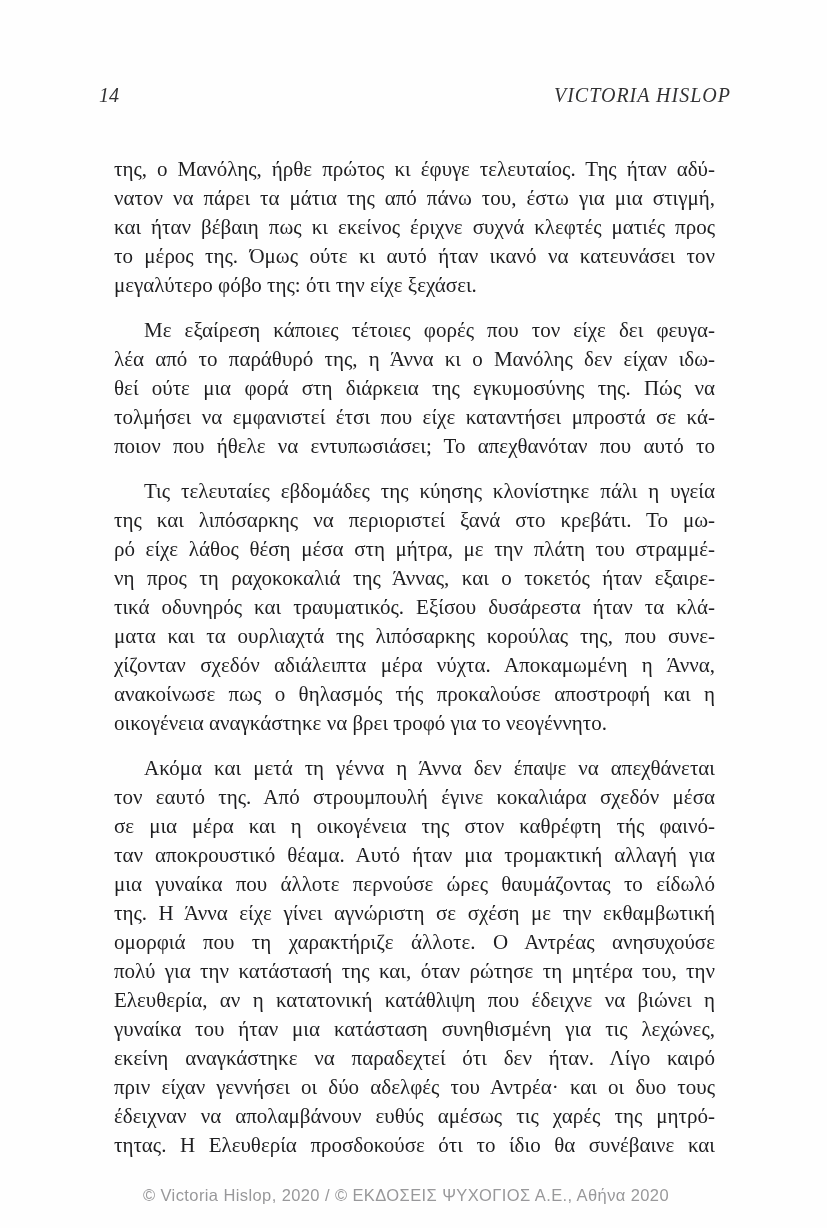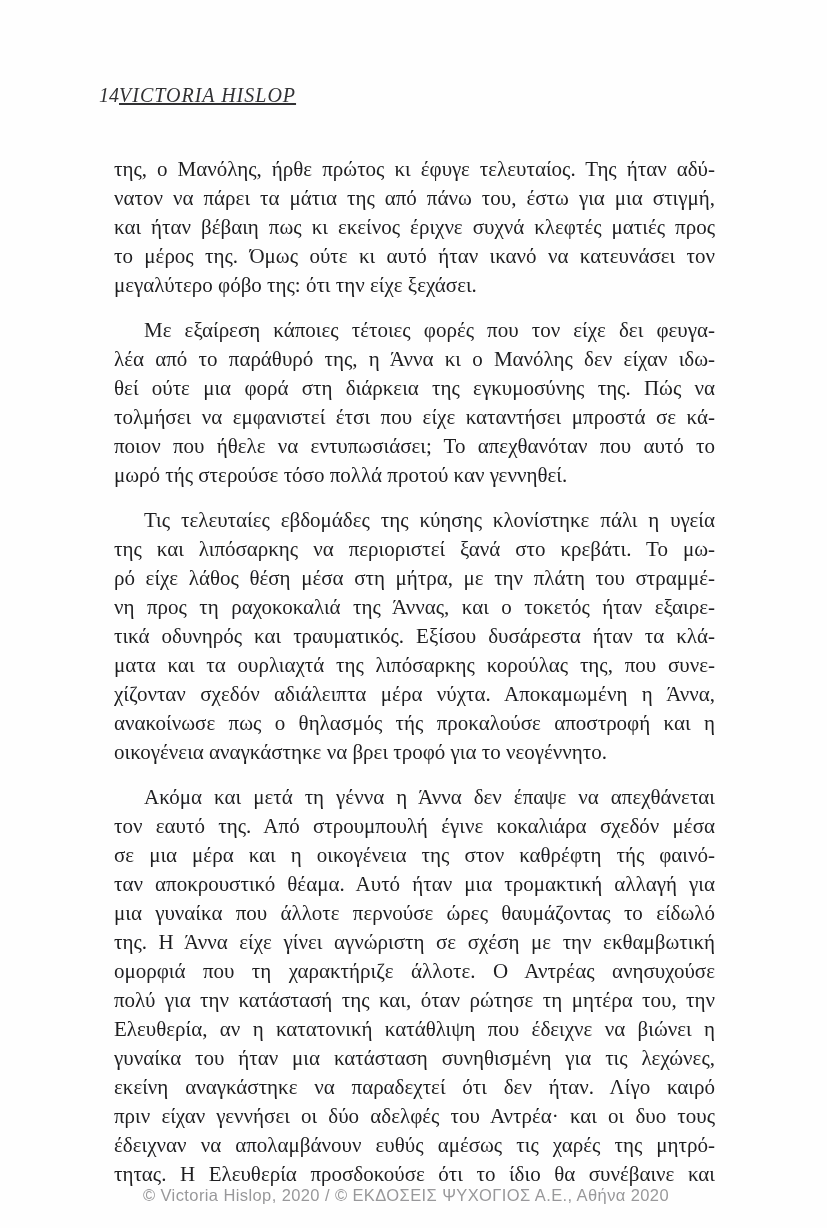--- a/index.html
+++ b/index.html
@@ -13,29 +13,29 @@
     height: 1228px;
     background: #fefefe;
     overflow: hidden;
   }
   .page-header {
     position: absolute;
     top: 84px;
     left: 99px;
     width: 632px;
     display: flex;
+    justify-content: space-between;
     align-items: baseline;
     font-family: "Liberation Serif", serif;
     font-style: italic;
     font-size: 20px;
     color: #323234;
   }
   .running-title {
     letter-spacing: 1px;
-    text-decoration: underline;
   }
   .body-text {
     position: absolute;
     top: 139px;
     left: 98px;
     width: 633px;
     font-family: "Liberation Serif", serif;
     font-size: 21px;
     line-height: 29px;
     color: #1e1e20;
@@ -83,21 +83,20 @@
       <div class="line">το μέρος της. Όμως ούτε κι αυτό ήταν ικανό να κατευνάσει τον</div>
       <div class="line last">μεγαλύτερο φόβο της: ότι την είχε ξεχάσει.</div>
     </div>
 
     <div class="paragraph">
       <div class="line indent">Με εξαίρεση κάποιες τέτοιες φορές που τον είχε δει φευγα-</div>
       <div class="line">λέα από το παράθυρό της, η Άννα κι ο Μανόλης δεν είχαν ιδω-</div>
       <div class="line">θεί ούτε μια φορά στη διάρκεια της εγκυμοσύνης της. Πώς να</div>
       <div class="line">τολμήσει να εμφανιστεί έτσι που είχε καταντήσει μπροστά σε κά-</div>
       <div class="line">ποιον που ήθελε να εντυπωσιάσει; Το απεχθανόταν που αυτό το</div>
-      <div class="line last">μωρό τής στερούσε τόσο πολλά προτού καν γεννηθεί.</div>
     </div>
 
     <div class="paragraph">
       <div class="line indent">Τις τελευταίες εβδομάδες της κύησης κλονίστηκε πάλι η υγεία</div>
       <div class="line">της και λιπόσαρκης να περιοριστεί ξανά στο κρεβάτι. Το μω-</div>
       <div class="line">ρό είχε λάθος θέση μέσα στη μήτρα, με την πλάτη του στραμμέ-</div>
       <div class="line">νη προς τη ραχοκοκαλιά της Άννας, και ο τοκετός ήταν εξαιρε-</div>
       <div class="line">τικά οδυνηρός και τραυματικός. Εξίσου δυσάρεστα ήταν τα κλά-</div>
       <div class="line">ματα και τα ουρλιαχτά της λιπόσαρκης κορούλας της, που συνε-</div>
       <div class="line">χίζονταν σχεδόν αδιάλειπτα μέρα νύχτα. Αποκαμωμένη η Άννα,</div>

